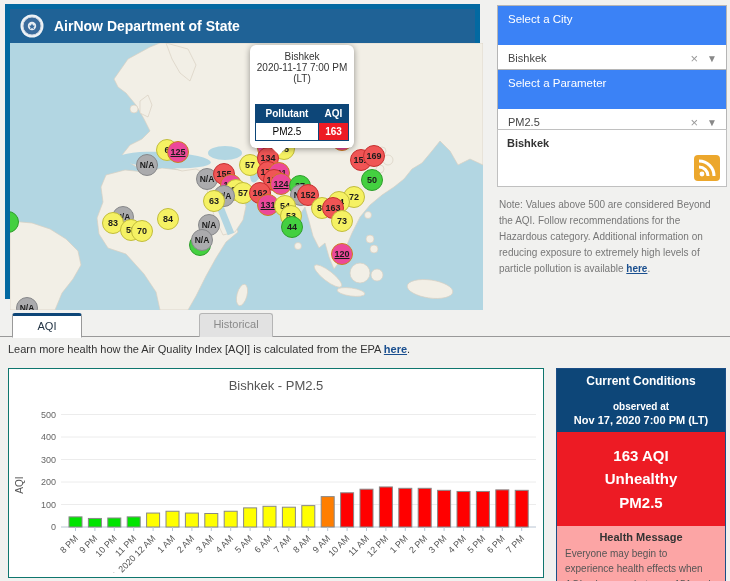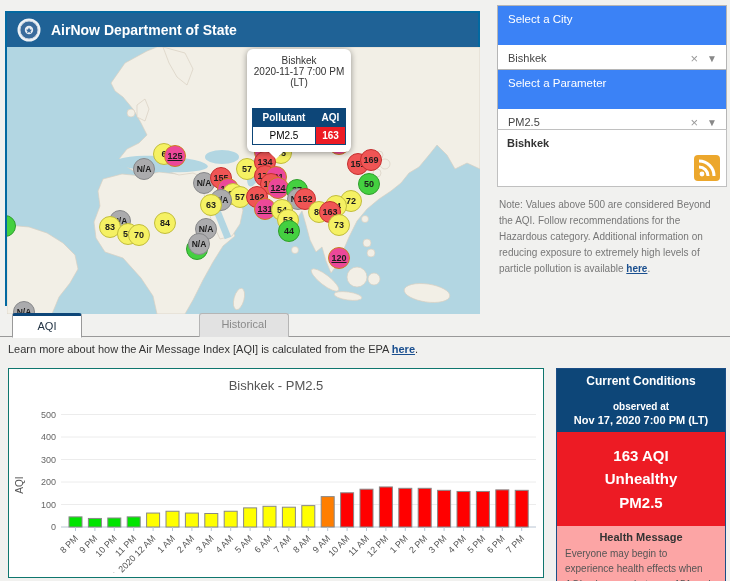--- a/index.html
+++ b/index.html
@@ -1,20 +1,20 @@
 <!DOCTYPE html>
 <html><head>
 <meta charset="utf-8">
 <style>
   * { margin:0; padding:0; box-sizing:border-box; }
   html,body { width:730px; height:581px; }
   body { position:relative; background:#f1f1ef; font-family:"Liberation Sans", sans-serif; overflow:hidden; }
 
   
-  .map-panel { position:absolute; left:5px; top:11px; width:475px; height:295px; border:2px solid #0369a1; background:#fff; }
+  .map-panel { position:absolute; left:5px; top:4px; width:475px; height:295px; border:5px solid #0369a1; background:#fff; }
   .map-header { height:34px; background:#1f6296; display:flex; align-items:center; padding-left:10px; }
   .seal { width:24px; height:24px; margin-right:10px; flex:0 0 auto; }
   .map-title { color:#fff; font-size:14px; font-weight:bold; }
   .map-area { position:relative; width:473px; height:267px; overflow:hidden; background:#b2d6e2; }
   .map-area svg.basemap { position:absolute; left:0; top:0; }
 
   .marker { position:absolute; width:22px; height:22px; border-radius:50%; display:flex; align-items:center; justify-content:center;
             font-size:9px; font-weight:bold; color:#1c1c1c; cursor:pointer; }
   .marker.green  { background:#44d040; border:1.5px solid #2f9e2c; }
   .marker.yellow { background:#f5f163; border:1.5px solid #c2bd3c; }
@@ -50,21 +50,21 @@
   .note { position:absolute; left:2px; top:192px; width:226px; font-size:10px; color:#777; line-height:1.6; }
   .note a, .learn-more a { color:#1a4f8f; font-weight:bold; text-decoration:underline; cursor:pointer; }
 
   
   .tab-strip { position:absolute; left:0; top:313px; width:730px; height:24px; border-bottom:1px solid #999; }
   .tab { position:absolute; top:0; height:24px; text-align:center; font-size:11px; line-height:21px; cursor:pointer;
          background:#e2e2e2; border:1px solid #b5b5b5; border-bottom:none; color:#8a8a8a; border-radius:3px 3px 0 0; }
   .tab.active { background:#fff; color:#234; border:1px solid #999; border-top:3px solid #0d4678; border-bottom:1px solid #fff; z-index:2; height:25px; }
   .tab-aqi { left:12px; width:70px; }
   .tab-conc { left:85px; width:110px; }
-  .tab-hist { left:199px; width:90px; }
+  .tab-hist { left:199px; width:74px; }
 
   .learn-more { position:absolute; left:8px; top:343px; font-size:11px; color:#333; }
 
   
   .chart-panel { position:absolute; left:8px; top:368px; width:536px; height:210px; background:#fff; border:1px solid #0f766e; }
   .chart-title { text-align:center; font-size:13px; color:#555; padding-top:9px; }
 
   
   .conditions-panel { position:absolute; left:556px; top:368px; width:170px; height:220px; border:1px solid #1b4e86; background:#fca5a5; display:flex; flex-direction:column; }
   .cond-header { background:#0d4678; color:#fff; text-align:center; padding:5px 4px 6px; }
@@ -231,21 +231,21 @@
     <span>Note: Values above 500 are considered Beyond the AQI. Follow recommendations for the Hazardous category. Additional information on reducing exposure to extremely high levels of particle pollution is available </span><a>here</a><span>.</span>
   </div>
 </div>
 
 <div class="tab-strip">
   <div class="tab tab-aqi active">AQI</div>
   <div class="tab tab-hist">Historical</div>
 </div>
 
 <div class="learn-more">
-  <span>Learn more about how the Air Message Index [AQI] is calculated from the EPA </span><a>here</a><span>.</span>
+  <span>Learn more health how the Air Quality Index [AQI] is calculated from the EPA </span><a>here</a><span>.</span>
 </div>
 
 <div class="chart-panel">
   <div class="chart-title">Bishkek - PM2.5</div>
   <svg id="chart-svg" width="533" height="180" viewBox="0 0 533 180">
       <line x1="52" y1="134" x2="527" y2="134" stroke="#b8c4d2" stroke-width="1"></line>
       <text x="47" y="137" text-anchor="end" font-size="9" fill="#666" font-family="Liberation Sans, sans-serif">0</text>
       <line x1="52" y1="111.5" x2="527" y2="111.5" stroke="#ececec" stroke-width="1"></line>
       <text x="47" y="114.5" text-anchor="end" font-size="9" fill="#666" font-family="Liberation Sans, sans-serif">100</text>
       <line x1="52" y1="89" x2="527" y2="89" stroke="#ececec" stroke-width="1"></line>

